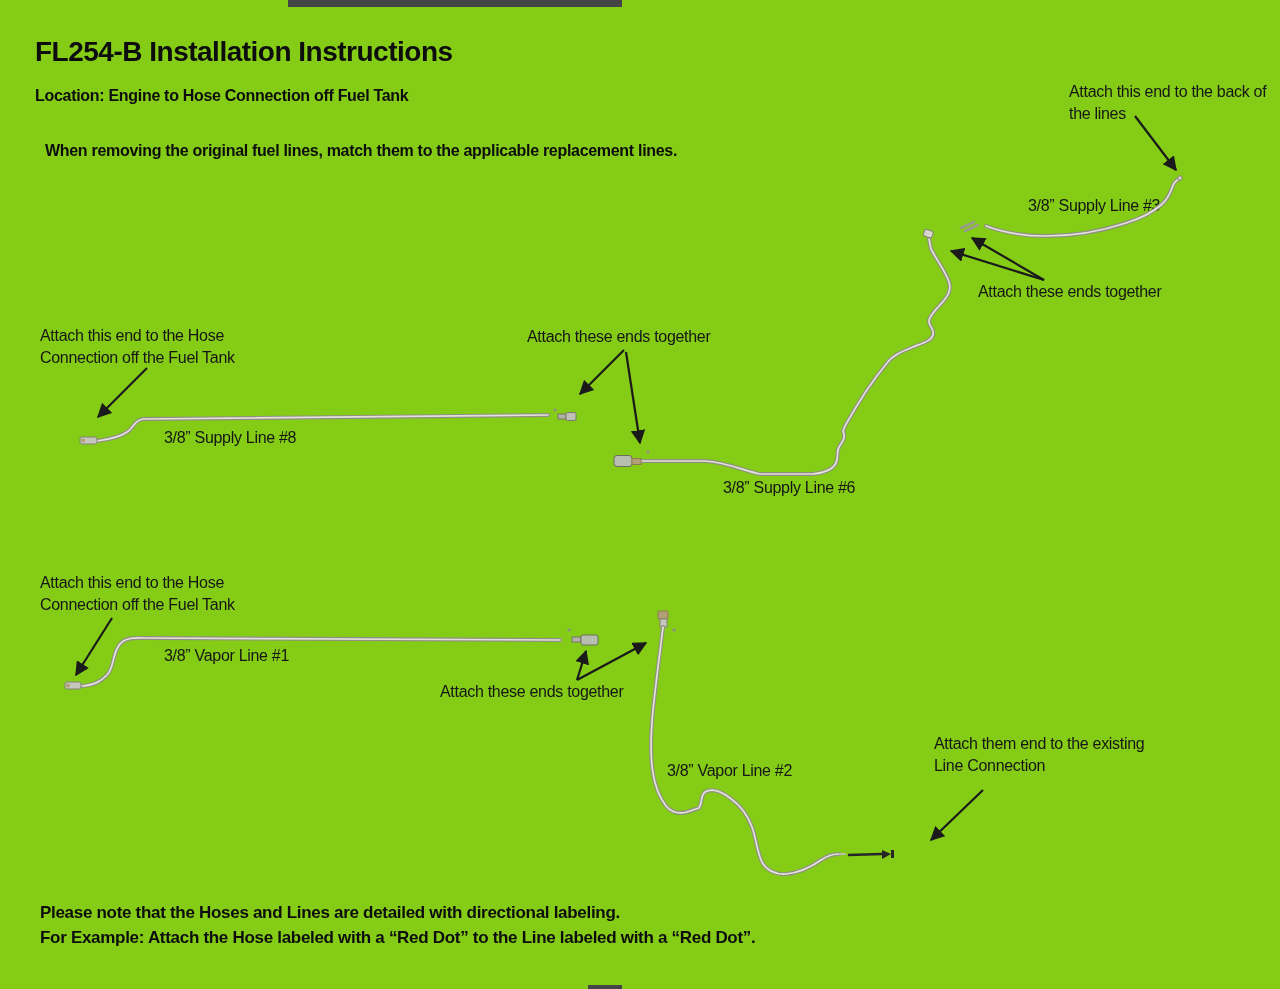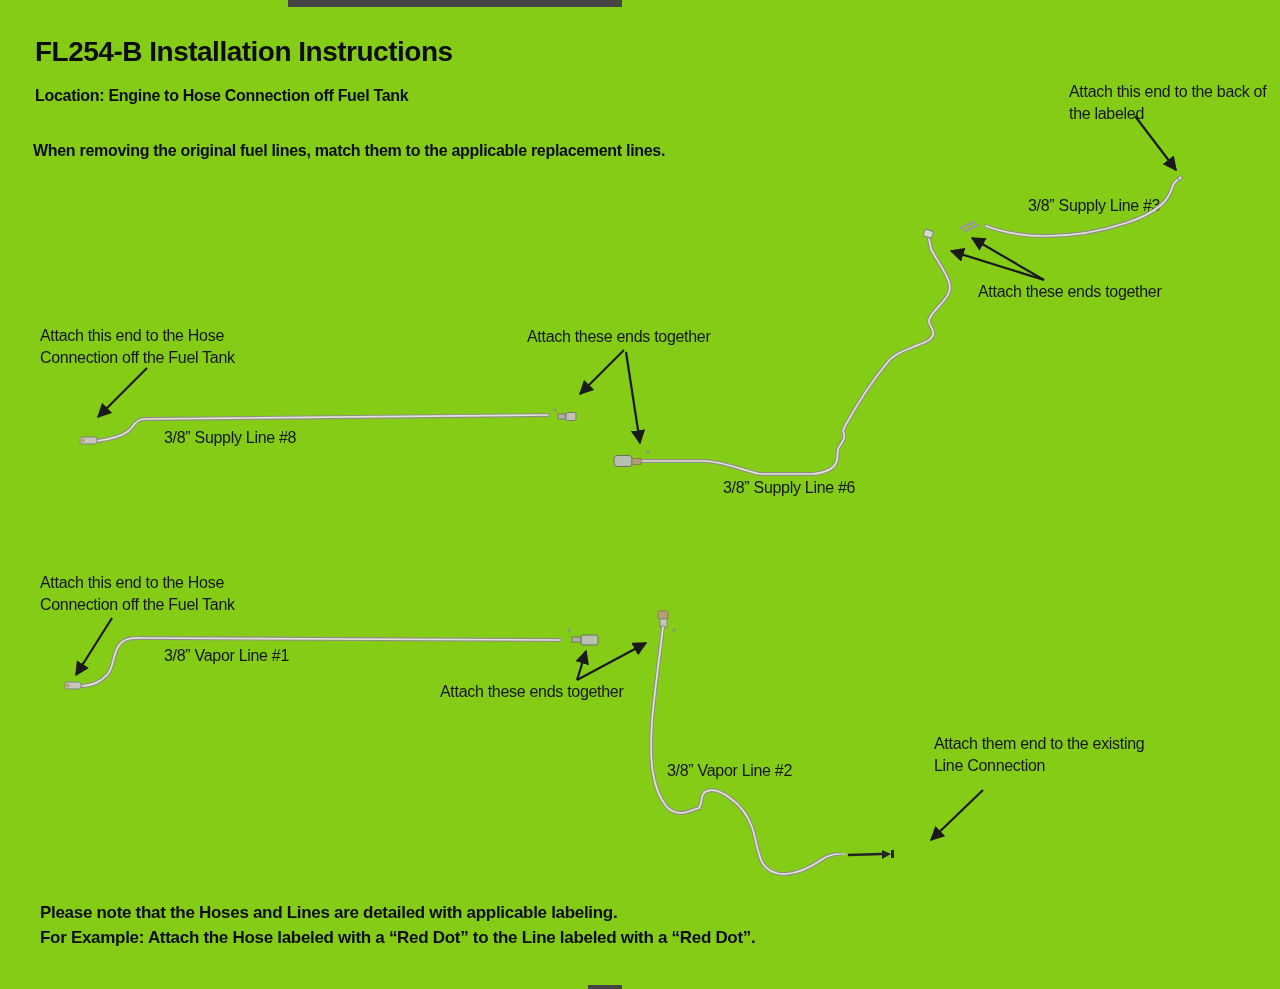--- a/index.html
+++ b/index.html
@@ -40,25 +40,25 @@
 </head>
 <body>
 
 <div class="page">
 
   <div class="abs bar" style="left:288px;top:0;width:334px;height:7px;"></div>
   <div class="abs bar" style="left:588px;top:985px;width:34px;height:4px;"></div>
 
   <div class="abs title" style="left:35px;top:36px;">FL254-B Installation Instructions</div>
   <div class="abs subhead" style="left:35px;top:87px;">Location: Engine to Hose Connection off Fuel Tank</div>
-  <div class="abs subhead" style="left:33px;top:142px;">When removing the original fuel lines, match them to the applicable replacement lines.</div>
+  <div class="abs subhead" style="left:45px;top:142px;">When removing the original fuel lines, match them to the applicable replacement lines.</div>
 
   <div class="abs note" style="left:1037px;top:81px;margin-left:32px;">
     <div>Attach this end to the back of</div>
-    <div>the labeled</div>
+    <div>the lines</div>
   </div>
 
   <div class="abs note" style="left:1028px;top:195px;">3/8” Supply Line #3</div>
 
   <div class="abs note" style="left:978px;top:281px;">Attach these ends together</div>
 
   <div class="abs note" style="left:40px;top:325px;">
     <div>Attach this end to the Hose</div>
     <div>Connection off the Fuel Tank</div>
   </div>
@@ -79,21 +79,21 @@
   <div class="abs note" style="left:440px;top:681px;">Attach these ends together</div>
 
   <div class="abs note" style="left:667px;top:760px;">3/8” Vapor Line #2</div>
 
   <div class="abs note" style="left:934px;top:733px;">
     <div>Attach them end to the existing</div>
     <div>Line Connection</div>
   </div>
 
   <div class="abs" style="left:40px;top:900px;">
-    <div class="footer-line">Please note that the Hoses and Lines are detailed with applicable labeling.</div>
+    <div class="footer-line">Please note that the Hoses and Lines are detailed with directional labeling.</div>
     <div class="footer-line">For Example: Attach the Hose labeled with a “Red Dot” to the Line labeled with a “Red Dot”.</div>
   </div>
 
   <svg class="diagram" width="1280" height="989" viewBox="0 0 1280 989">
     <defs>
       <marker id="ah" viewBox="0 0 10 10" refX="9" refY="5" markerWidth="6.5" markerHeight="6.5" orient="auto">
         <path d="M0 0 L10 5 L0 10 z" fill="#1a1a1a"></path>
       </marker>
       <path id="sl1" d="M 97 441 C 112 439 120 437 127 432 C 135 427 133 421 143 419 L 548 415"></path>
       <path id="sl2" d="M 641 461 L 705 461 C 725 462 745 471 760 474 L 812 474 C 824 473 833 469 836 463 C 839 457 836 452 839 447 C 843 441 846 437 843 431 L 845 426 C 855 408 872 381 887 363 C 893 355 903 351 913 347 C 923 343 931 341 933 335 C 935 329 928 326 929 320 C 931 313 940 306 945 299 C 949 294 951 288 949 282 C 946 272 936 259 931 249 L 929 239"></path>

